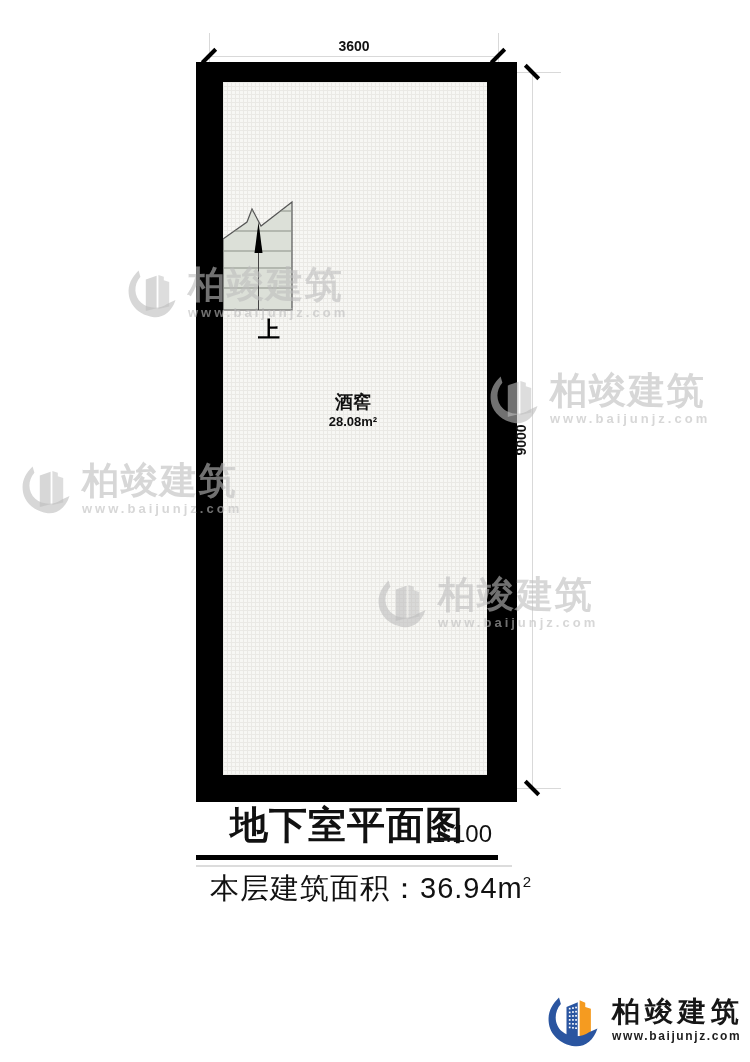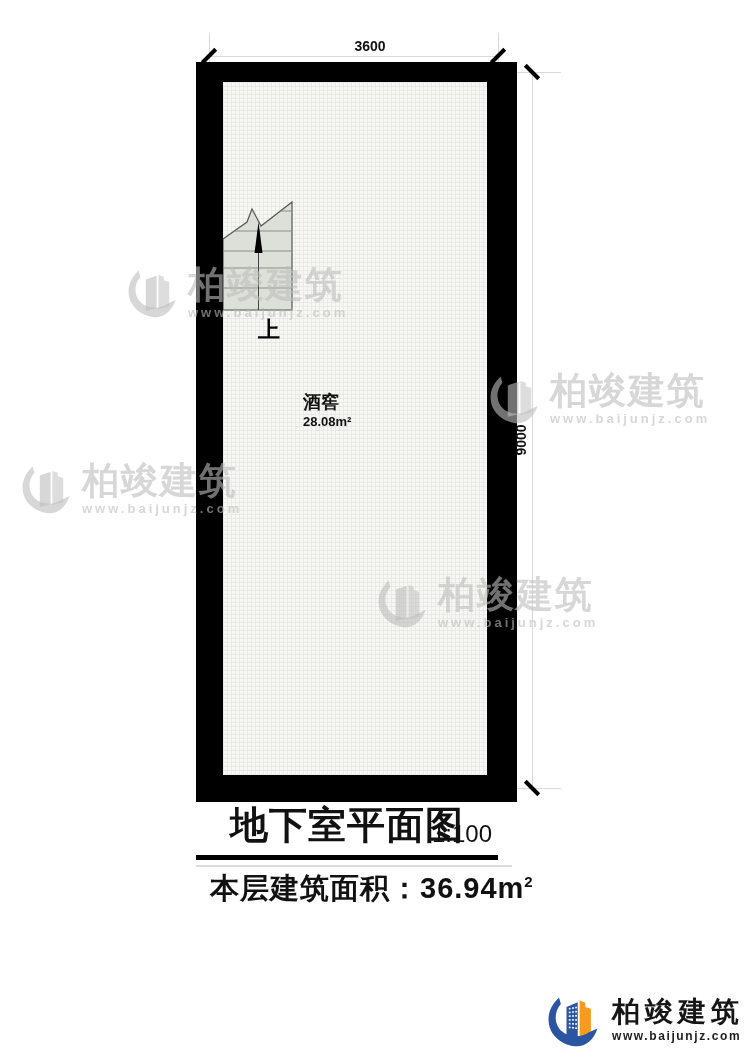--- a/index.html
+++ b/index.html
@@ -38,54 +38,54 @@
   .dim-label.rot{transform:translate(-50%,-50%) rotate(-90deg);}
 
   
   .stair-svg{left:223px;top:200px;z-index:3;}
   .stair-up{
     left:252px;top:319px;width:34px;text-align:center;z-index:4;
     font-size:22px;font-weight:bold;color:#000;line-height:1;
   }
 
   
-  .room-label{left:303px;top:392px;width:100px;text-align:left;z-index:4;line-height:1.15;}
+  .room-label{left:303px;top:392px;width:100px;text-align:center;z-index:4;line-height:1.15;}
   .room-name{font-size:18px;font-weight:bold;}
   .room-area{font-size:13px;font-weight:bold;margin-top:2px;}
 
   
   .watermark{
     display:flex;align-items:center;gap:8px;z-index:6;
     color:rgba(188,188,188,0.6);pointer-events:none;white-space:nowrap;
   }
   .wm-name{font-size:37px;font-weight:bold;letter-spacing:2px;line-height:1;}
   .wm-url{font-size:13px;font-weight:bold;letter-spacing:3px;line-height:1;margin-top:3px;}
 
   
   .plan-title{left:202px;top:804px;font-size:38px;font-weight:bold;z-index:4;line-height:1.15;letter-spacing:1px;margin-left:28px;}
   .plan-scale{left:432px;top:820px;font-size:24px;z-index:4;}
   .title-rule{left:196px;top:855px;width:302px;height:5px;background:#000;z-index:4;}
   .title-rule2{left:196px;top:865px;width:316px;height:2px;background:#dcdcdc;z-index:4;}
-  .area-line{left:210px;top:869px;font-size:29px;font-weight:bold;z-index:4;letter-spacing:1px;}
+  .area-line{left:210px;top:869px;font-size:29px;font-weight:normal;z-index:4;letter-spacing:1px;}
   .area-line sup{font-size:15px;}
 
   
   .footer-logo{left:545px;top:990px;display:flex;align-items:center;gap:9px;z-index:4;}
   .fl-name{font-size:28px;font-weight:bold;letter-spacing:5px;line-height:1;color:#161616;white-space:nowrap;}
   .fl-url{font-size:12px;font-weight:bold;letter-spacing:1.6px;line-height:1;margin-top:4px;color:#1d1d1d;white-space:nowrap;}
 </style>
 </head>
 <body>
 
 <div class="abs dimline dim-v" style="left:209px;top:33px;height:29px"></div>
 <div class="abs dimline dim-v" style="left:498px;top:33px;height:29px"></div>
 <div class="abs dimline dim-h" style="left:209px;top:56px;width:290px"></div>
 <div class="abs tick" style="left:209px;top:56px"></div>
 <div class="abs tick" style="left:498px;top:56px"></div>
-<div class="abs dim-label" style="left:370px;top:38px">3600</div>
+<div class="abs dim-label" style="left:354px;top:38px">3600</div>
 
 <div class="abs dimline dim-h" style="left:517px;top:72px;width:44px"></div>
 <div class="abs dimline dim-h" style="left:517px;top:788px;width:44px"></div>
 <div class="abs dimline dim-v" style="left:532px;top:72px;height:716px"></div>
 <div class="abs tick bk" style="left:532px;top:72px"></div>
 <div class="abs tick bk" style="left:532px;top:788px"></div>
 <div class="abs dim-label rot" style="left:521px;top:440px">9000</div>
 
 <div class="abs outer-wall"></div>
 <div class="abs floor"></div>

